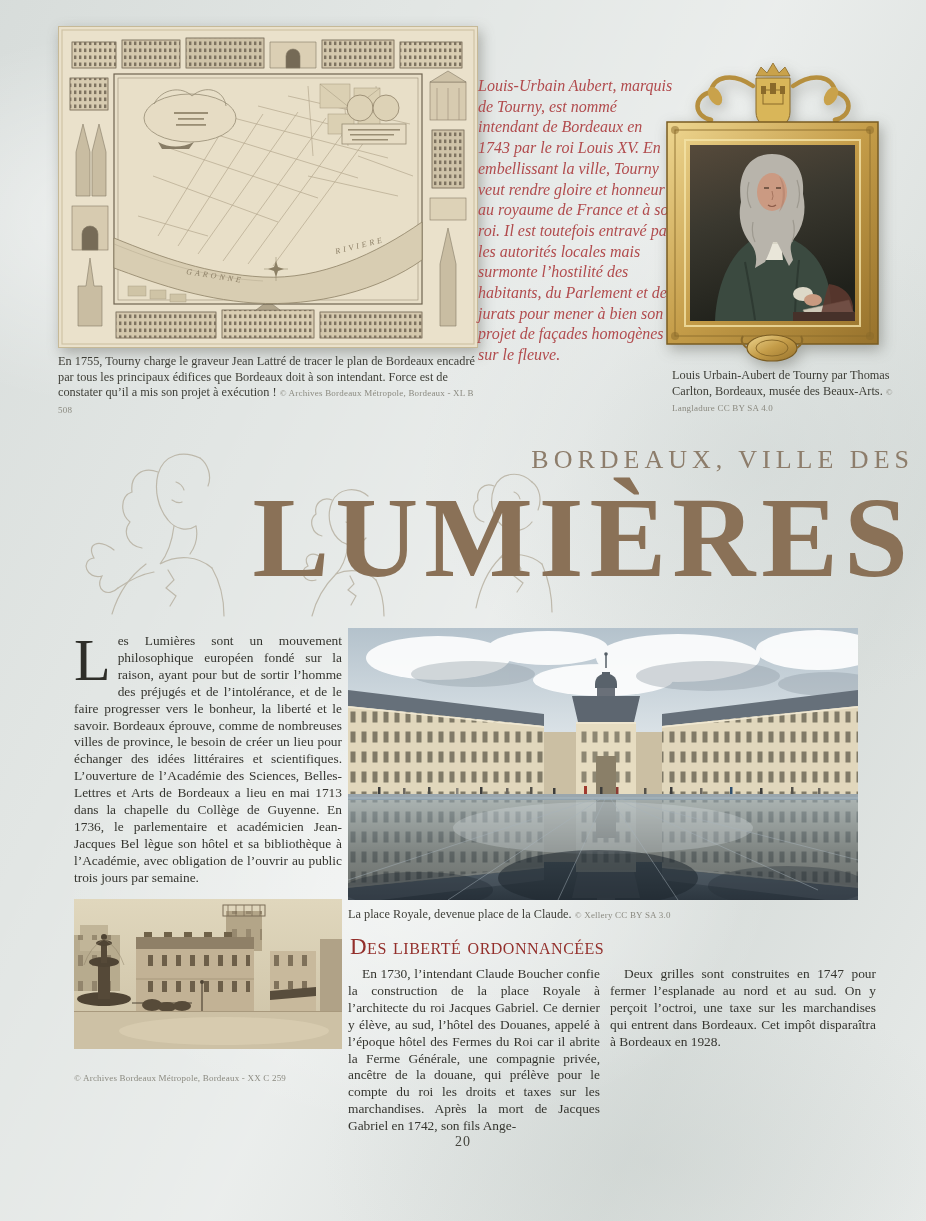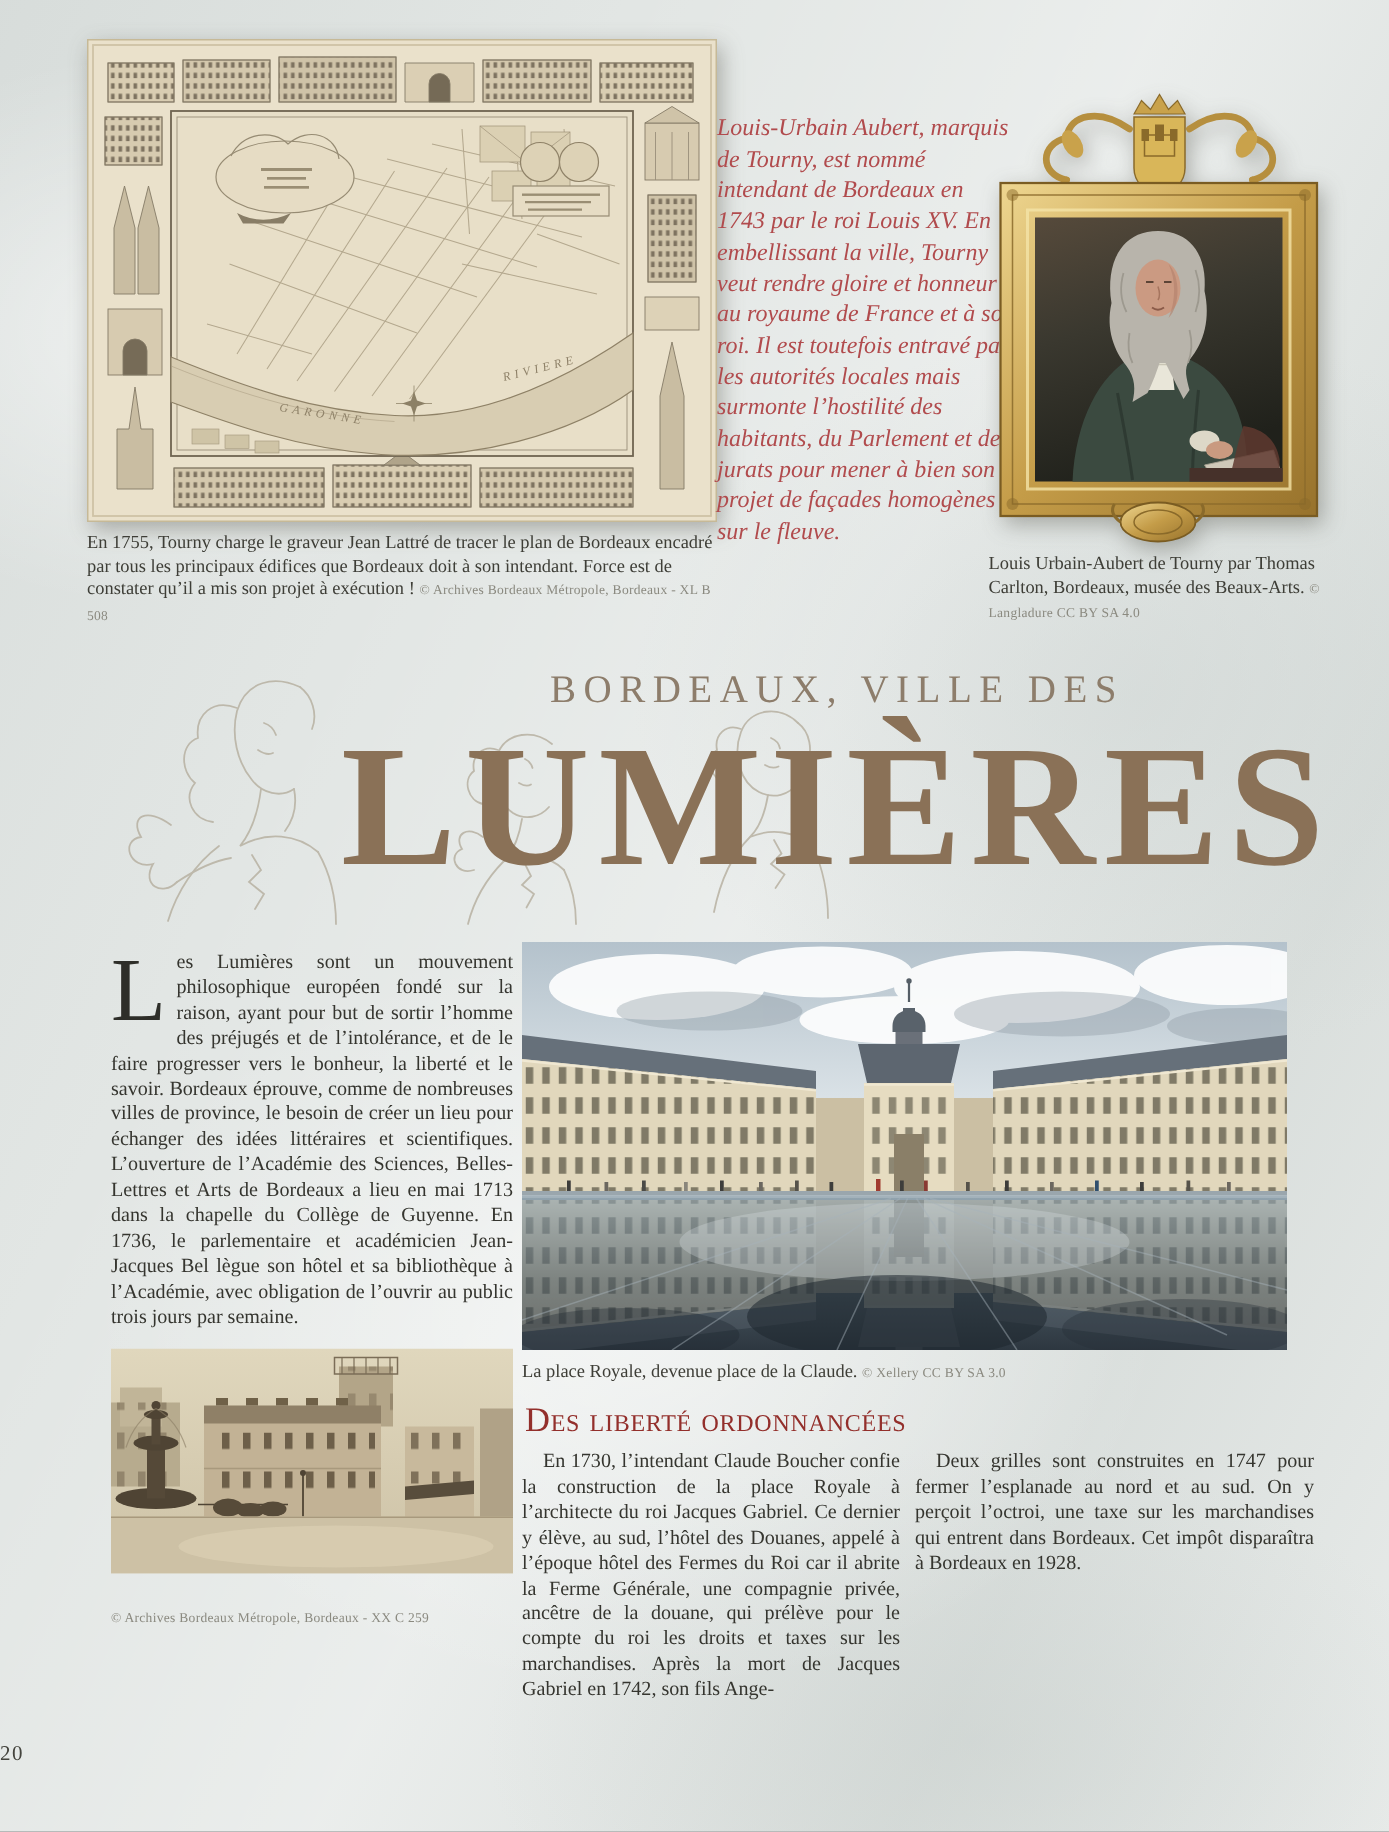--- a/index.html
+++ b/index.html
@@ -17,39 +17,39 @@
   }
   figure{position:absolute}
   .shadowed{filter:drop-shadow(3px 5px 7px rgba(70,70,60,.38))}
   .caption{font-size:12.3px;line-height:15.6px;color:#3e3e37;margin-top:6px}
   .credit{font-size:9px;color:#8b8a80;letter-spacing:.2px}
   .quote{
     position:absolute;left:478px;top:76px;width:200px;
     font-style:italic;font-size:16px;line-height:20.7px;color:#b14b4d;
   }
   .sketch{position:absolute;left:50px;top:442px;width:580px;height:178px;z-index:1}
-  .title-block{position:absolute;left:216px;top:444px;width:684px;text-align:center;z-index:2}
+  .title-block{position:absolute;left:230px;top:444px;width:684px;text-align:right;z-index:2}
   .title-kicker{font-size:26px;line-height:32px;letter-spacing:5px;color:#8d7d6b;font-weight:normal}
   .title-main{font-size:115px;line-height:108px;letter-spacing:6px;color:#8a7157;font-weight:bold;margin-top:8px;white-space:nowrap}
   .red-head{font-variant:small-caps;font-weight:normal;color:#932f2b;letter-spacing:.5px}
   .left-col{position:absolute;left:74px;top:624px;width:268px}
   .left-col .red-head{font-size:23px;line-height:29px}
   .body{font-size:13.4px;line-height:16.9px;text-align:justify;color:#35352f}
   .left-col .body{margin-top:9px}
   .dropcap{float:left;font-size:60px;line-height:48px;padding:3px 7px 0 0;color:#2e2e29}
   .bel-fig{position:relative;margin-top:12px;width:268px}
   .bourse-fig{left:348px;top:628px;width:510px}
   .bourse-fig .caption{margin-top:7px}
   .h2b{position:absolute;left:350px;top:932px;font-size:23px;line-height:30px;z-index:2}
   .cols{position:absolute;left:348px;top:966px;width:528px;display:flex;gap:10px}
   .cols .c1{width:252px}
   .cols .c2{width:266px}
   .indent{text-indent:14px}
   .c2 p + p{margin-top:0}
-  .pagenum{position:absolute;left:0;right:0;top:1162px;text-align:left;font-size:14px;letter-spacing:1px;color:#44443d}
+  .pagenum{position:absolute;left:0;right:0;top:1134px;text-align:center;font-size:14px;letter-spacing:1px;color:#44443d}
   svg{display:block}
 </style>
 </head>
 <body>
 
 <div class="page">
 
   <figure style="left:58px;top:26px;width:422px">
     <div class="shadowed">
       <svg width="420" height="322" viewBox="0 0 420 322">
@@ -248,21 +248,21 @@
         <ellipse cx="160" cy="238" rx="9" ry="6" fill="#c99a80"></ellipse>
         <polygon points="150,248 196,238 200,250 156,258" fill="#cfc9b9" stroke="#a8a292" stroke-width="0.6"></polygon>
         <path d="M176,222 C190,224 198,232 200,244 L200,259 H166 C170,246 172,232 176,222 Z" fill="#5f382f" opacity="0.85"></path>
         <rect x="140" y="250" width="62" height="9" fill="#46312a"></rect>
 
         <ellipse cx="119" cy="286" rx="25" ry="13" fill="url(#gold)" stroke="#7a5c22" stroke-width="1.2"></ellipse>
         <path d="M94,286 q-8,-6 -4,-12 M144,286 q8,-6 4,-12" fill="none" stroke="#8a6a2a" stroke-width="2"></path>
         <ellipse cx="119" cy="286" rx="16" ry="8" fill="none" stroke="#8a6a2a" stroke-width="1"></ellipse>
       </svg>
     </div>
-    <figcaption class="caption" style="width:230px;margin-left:6px">
+    <figcaption class="caption" style="width:230px;margin-left:19px">
       <span>Louis Urbain-Aubert de Tourny par Thomas Carlton, Bordeaux, musée des Beaux-Arts. </span><span class="credit">© Langladure CC BY SA 4.0</span>
     </figcaption>
   </figure>
 
   <div class="sketch">
     <svg width="580" height="178" viewBox="0 0 580 178">
       <g fill="none" stroke="#b5ae9e" stroke-width="1.2" opacity="0.8" stroke-linecap="round">
 
         <path d="M150,16 C133,8 114,12 108,32 C104,48 108,66 118,78 C125,87 137,90 146,84"></path>
         <path d="M108,30 C92,24 80,34 82,50 C70,54 70,72 80,80 C72,90 78,104 92,106"></path>

